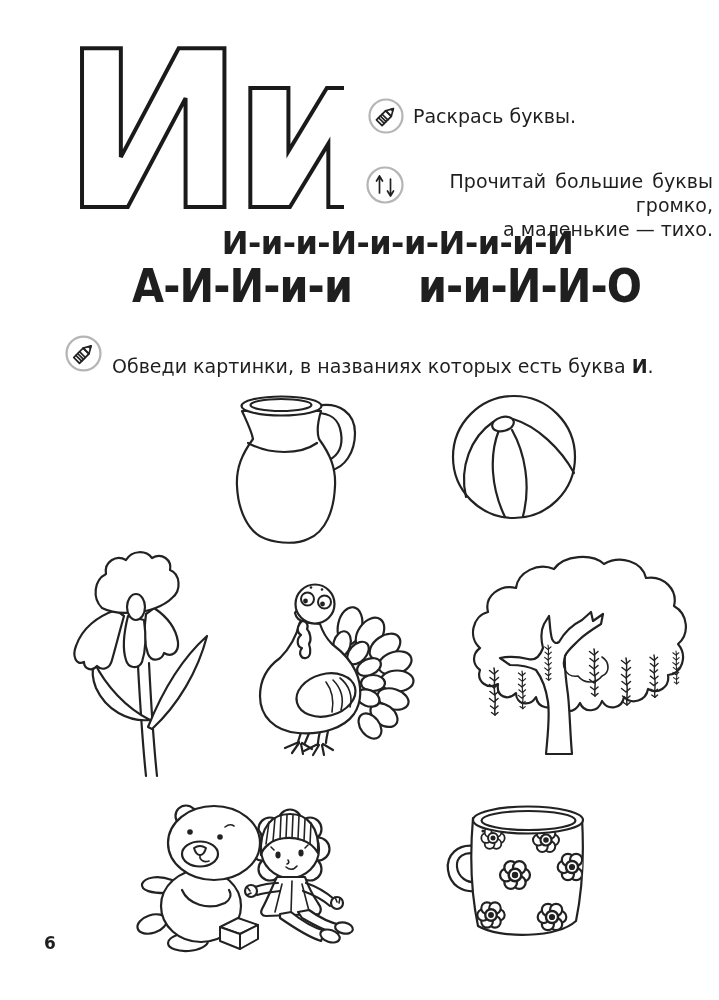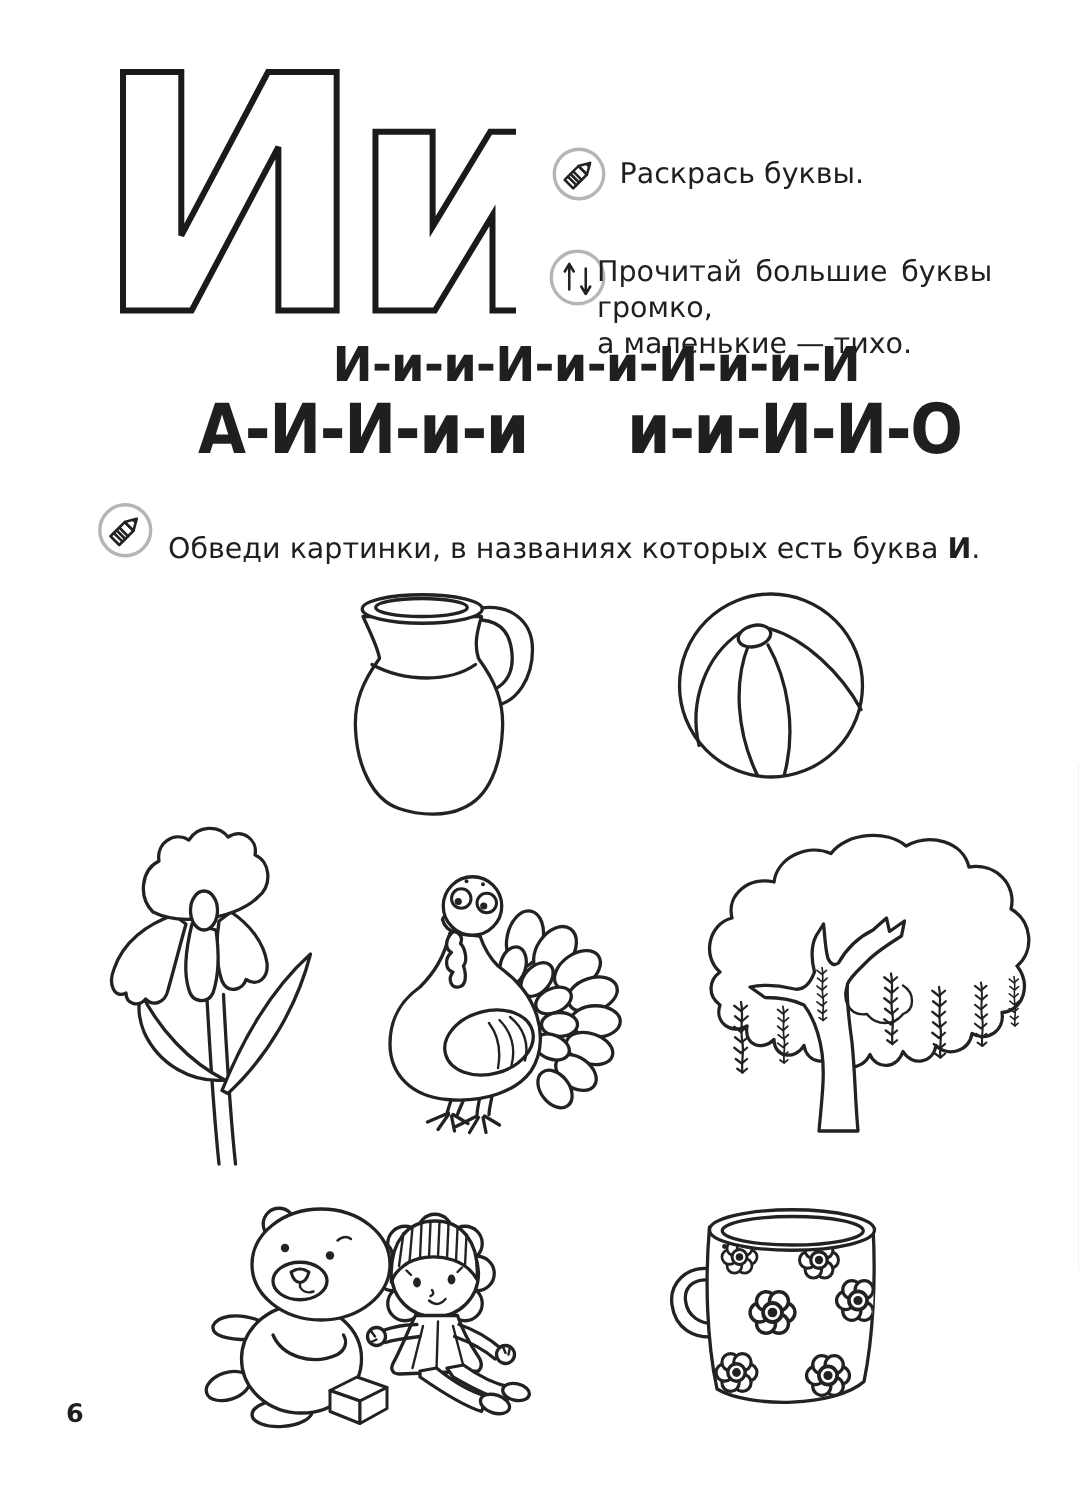--- a/index.html
+++ b/index.html
@@ -3,21 +3,21 @@
 <meta charset="utf-8">
 <style>
   html,body{margin:0;padding:0;background:#e8e8e8;}
   .page{position:relative;width:719px;height:1000px;background:#fff;overflow:hidden;
         font-family:"DejaVu Sans",sans-serif;color:#1f1f1f;margin:0 auto;}
   .abs{position:absolute;}
   svg{display:block;}
   .line-art{stroke:#222;stroke-width:2.2;fill:none;stroke-linecap:round;stroke-linejoin:round;}
   .fillw{fill:#fff;}
   .thin{stroke-width:1.6;}
-  .inst-text{font-size:19px;line-height:24px;letter-spacing:0;}
+  .inst-text{font-size:19px;line-height:24px;letter-spacing:0;text-align:right;}
   .row1{left:0;right:0;top:224px;text-align:center;padding-left:38px;
         font-size:32px;font-weight:bold;letter-spacing:-0.5px;line-height:38px;margin-left:38px;}
   .row2{top:261px;font-size:46px;font-weight:bold;letter-spacing:-1px;line-height:50px;
         transform:scaleX(0.9);transform-origin:left top;white-space:nowrap;}
   .pagenum{left:44px;top:933px;font-size:17px;font-weight:bold;}
   .icon-ring{fill:#fff;stroke:#b5b5b5;stroke-width:2.2;}
   .glyph{stroke:#222;stroke-width:1.7;fill:none;stroke-linecap:round;stroke-linejoin:round;}
 </style>
 </head>
 <body>
@@ -38,21 +38,21 @@
       <path d="M26,16.6 L28.5,18 L26,19.4 Z" fill="#222" stroke="#222"></path>
     </g>
   </svg>
   <div class="abs inst-text" style="left:413px;top:104px">Раскрась буквы.</div>
 
   <svg class="abs" style="left:366px;top:166px" width="38" height="38" viewBox="0 0 38 38">
     <circle cx="19" cy="19" r="17.5" class="icon-ring"></circle>
     <path d="M13.5,27 L13.5,10 M13.5,10 L10.5,15 M13.5,10 L16.5,15" class="glyph"></path>
     <path d="M24.5,13 L24.5,30 M24.5,30 L21.5,25 M24.5,30 L27.5,25" class="glyph"></path>
   </svg>
-  <div class="abs inst-text" style="left:398px;top:169px;width:300px">
+  <div class="abs inst-text" style="left:413px;top:169px;width:300px">
     <div style="word-spacing:3px">Прочитай большие буквы громко,</div>
     <div>а маленькие — тихо.</div>
   </div>
 
   <div class="abs row1">И-и-и-И-и-и-И-и-и-И</div>
   <div class="abs row2" style="left:132px">А-И-И-и-и</div>
   <div class="abs row2" style="left:418px">и-и-И-И-О</div>
 
   <svg class="abs" style="left:65px;top:335px" width="37" height="37" viewBox="0 0 36 36">
     <circle cx="18" cy="18" r="16.5" class="icon-ring"></circle>

